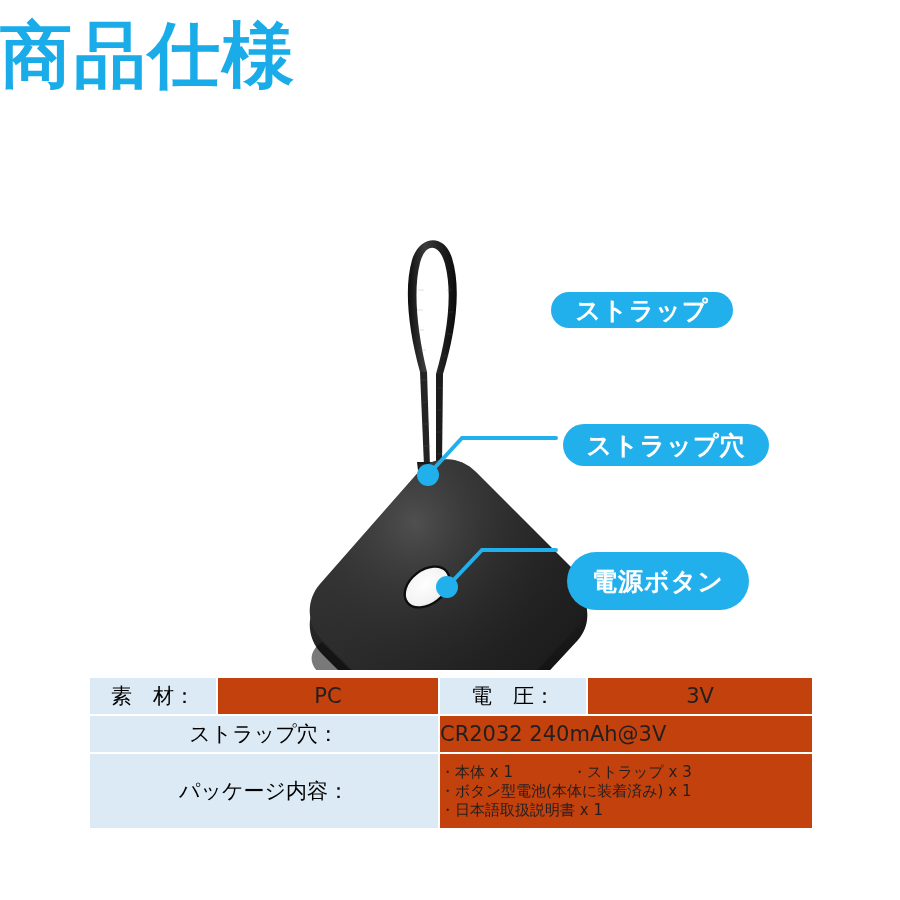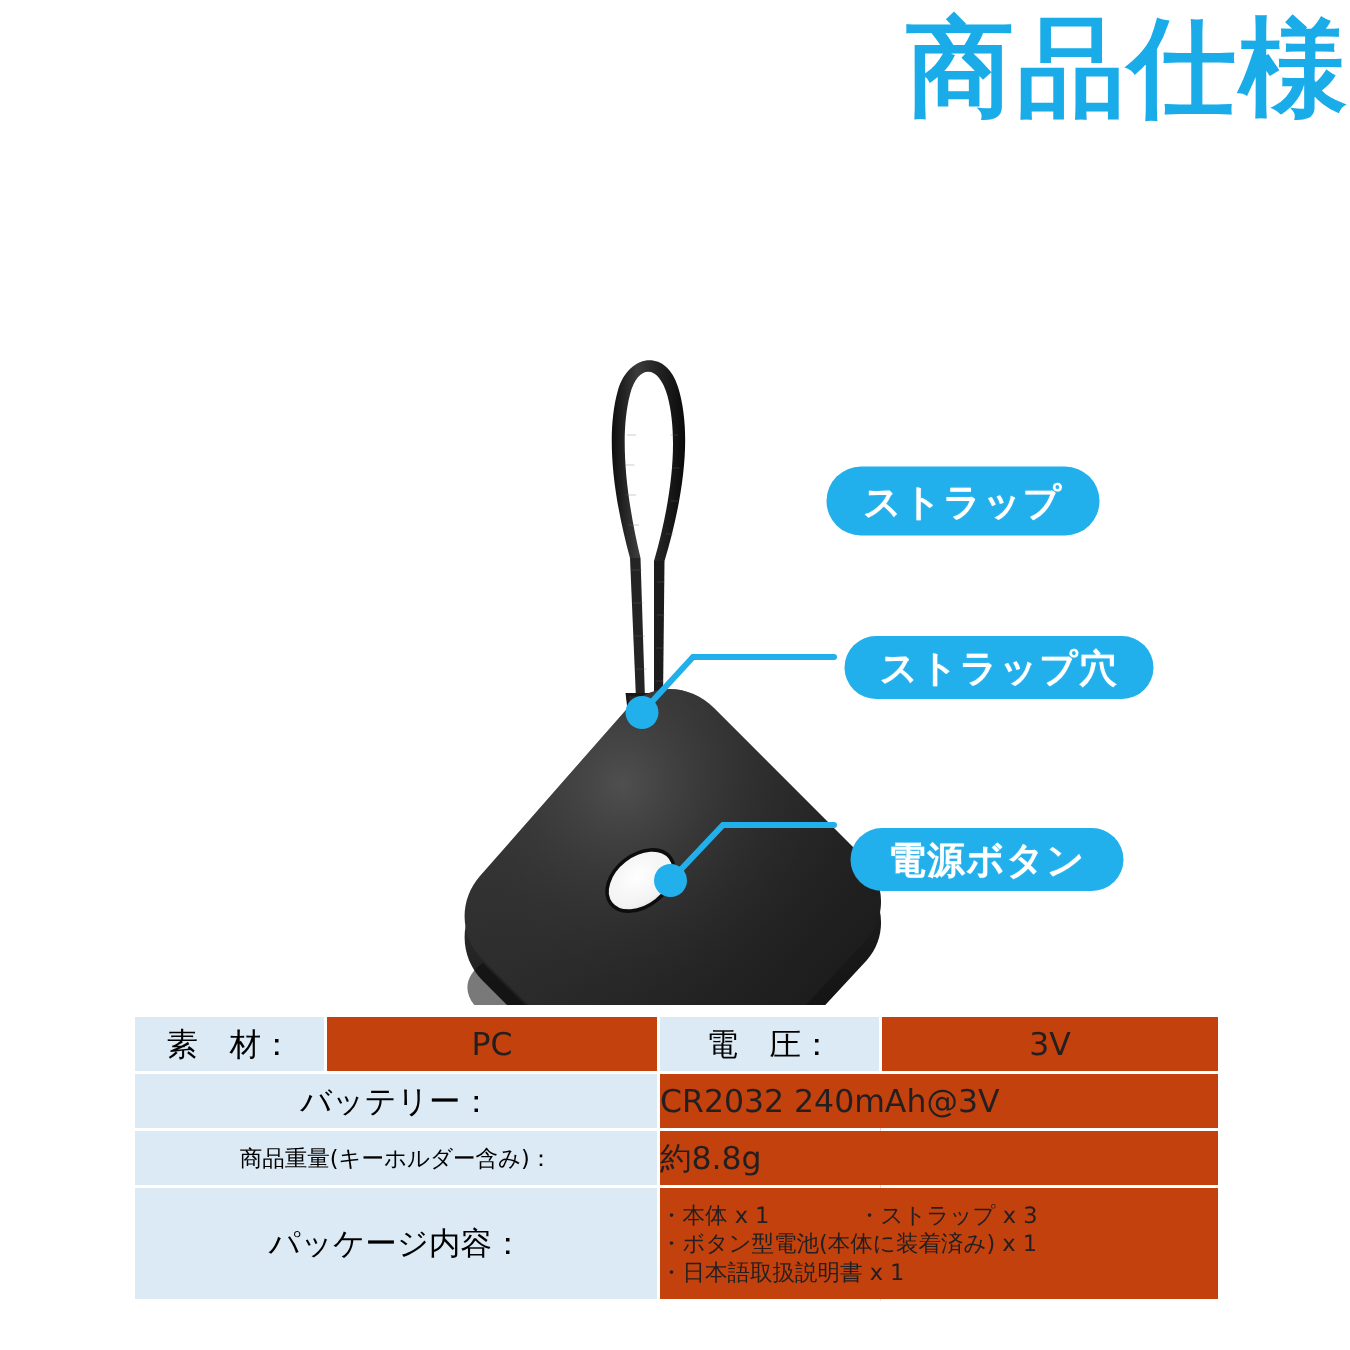--- a/index.html
+++ b/index.html
@@ -12,24 +12,24 @@
     height: 900px;
     position: relative;
     overflow: hidden;
     font-family: "DejaVu Sans", "Liberation Sans", sans-serif;
     color: #231f20;
   }
 
   
   #page-title {
     position: absolute;
-    top: 4px;
+    top: 14px;
     left: 0;
     width: 900px;
-    text-align: right;
+    text-align: left;
     font-size: 72px;
     line-height: 82px;
     font-weight: bold;
     color: #19ace9;
     letter-spacing: 2px;
     white-space: nowrap;
   }
 
   
   #product-figure {
@@ -51,23 +51,23 @@
     line-height: 1;
     display: flex;
     align-items: center;
     justify-content: center;
     letter-spacing: 1px;
     white-space: nowrap;
     box-sizing: border-box;
     padding: 0 18px;
     text-shadow: 0 0 1px rgba(255,255,255,0.25);
   }
-  #pill-strap      { left: 551px; top: 311px; width: 182px; height: 46px; }
+  #pill-strap      { left: 551px; top: 292px; width: 182px; height: 36px; }
   #pill-strap-hole { left: 563px; top: 424px; width: 206px; height: 42px; }
-  #pill-power      { left: 567px; top: 552px; width: 182px; height: 42px; }
+  #pill-power      { left: 567px; top: 552px; width: 182px; height: 58px; }
 
   
   #spec-table {
     position: absolute;
     left: 88px;
     top: 676px;
     width: 724px;
     border-collapse: collapse;
     table-layout: fixed;
   }
@@ -233,28 +233,24 @@
   <tbody>
     <tr class="row-h">
       <td class="cell-label">素　材：</td>
       <td class="cell-value center">PC</td>
       <td class="cell-label">電　圧：</td>
       <td class="cell-value center">3V</td>
     </tr>
 
 
     <tr class="row-h">
-      <td class="cell-label" colspan="2">バッテリー：</td>
+      <td class="cell-label" colspan="2">ストラップ穴：</td>
       <td class="cell-value left" colspan="2">CR2032 240mAh@3V</td>
     </tr>
 
-    <tr class="row-h">
-      <td class="cell-label compact" colspan="2">商品重量(キーホルダー含み)：</td>
-      <td class="cell-value left" colspan="2">約8.8g</td>
-    </tr>
 
     <tr class="row-pkg">
       <td class="cell-label" colspan="2">パッケージ内容：</td>
       <td class="cell-value pkg-lines" colspan="2">
         <div class="pkg-line-1">
           <span class="item-a">・本体 x 1</span><span class="item-b">・ストラップ x 3</span>
         </div>
         <div>
           <span>・ボタン型電池(本体に装着済み) x 1</span>
         </div>

